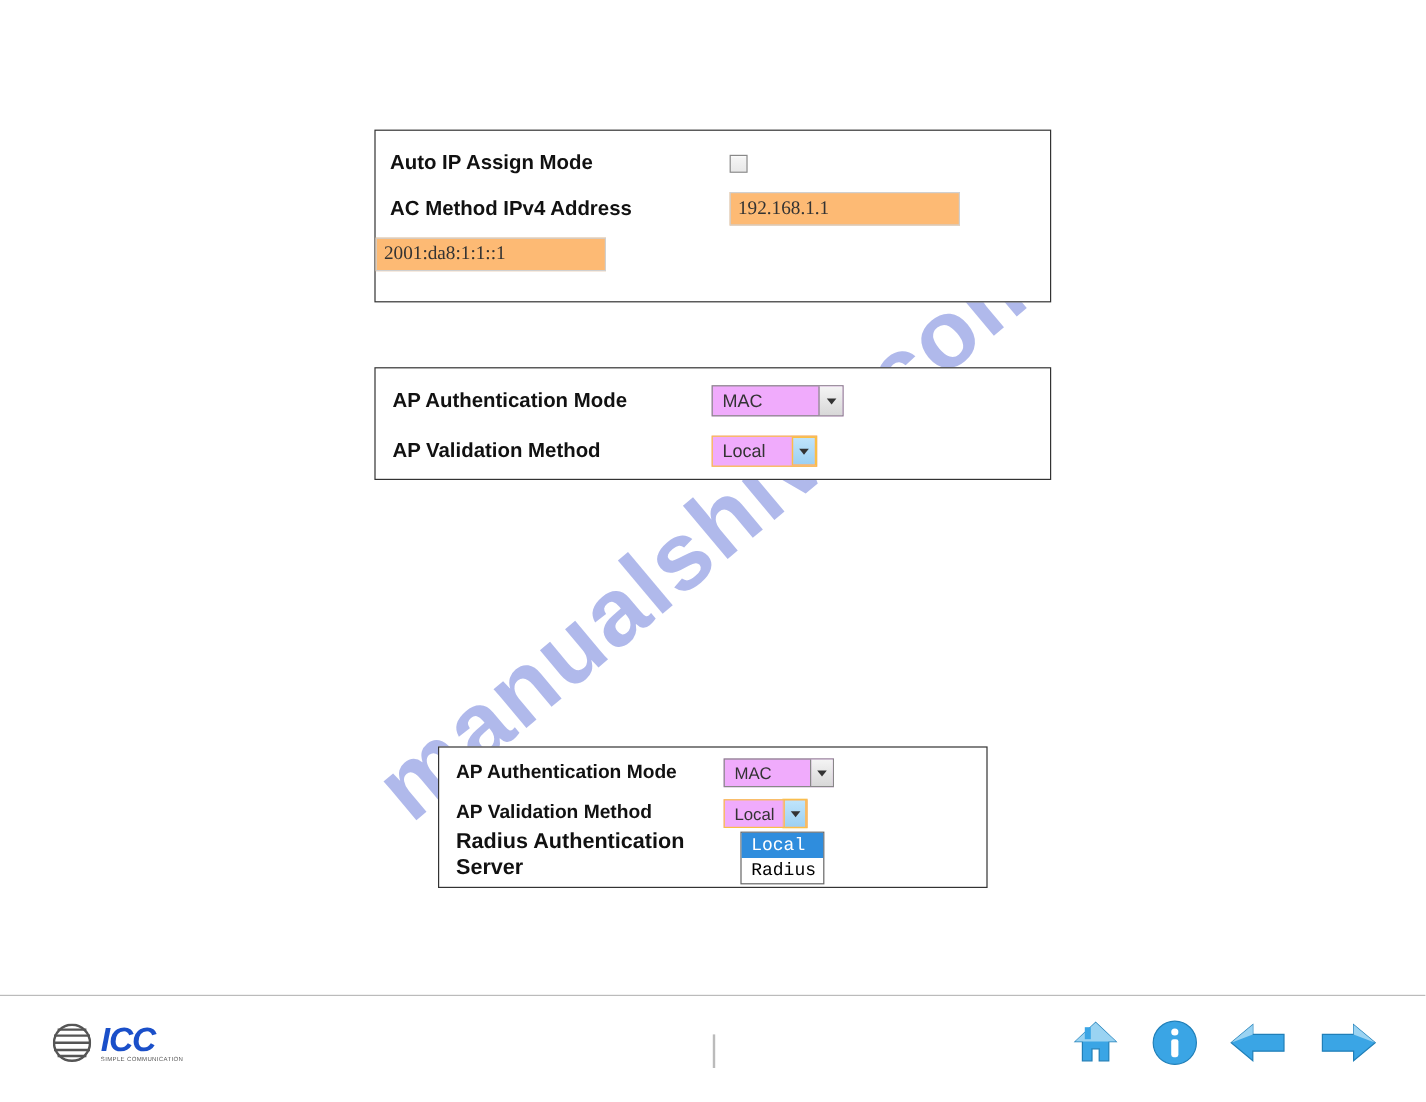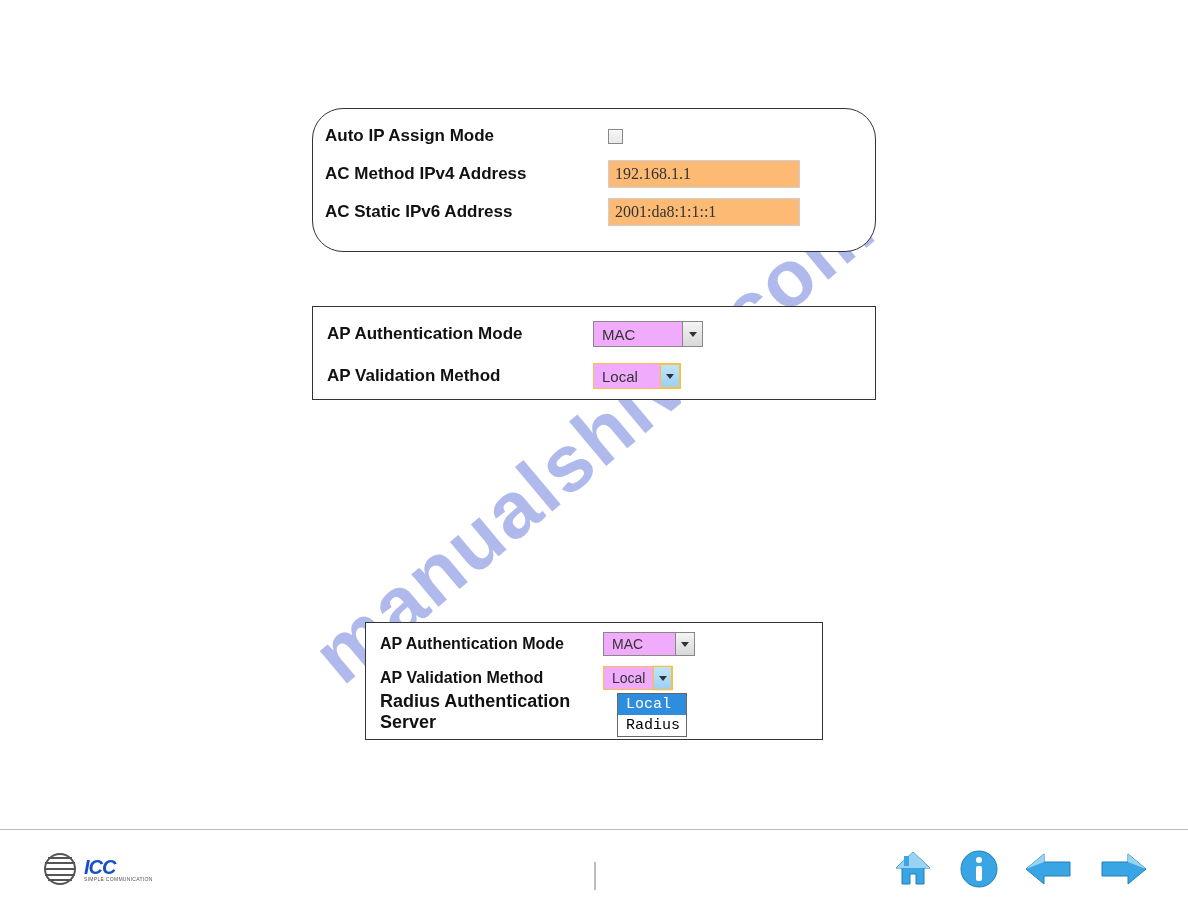--- a/index.html
+++ b/index.html
@@ -132,33 +132,32 @@
     background: #bbb;
   }
   .brand { display:flex; align-items:center; gap:8px; }
   .brand-text { display:flex; flex-direction:column; line-height:1; }
 </style>
 </head>
 <body>
 
 <div class="watermark">manualshive.com</div>
 
-<div class="panel" style="left:312px; top:108px; width:564px; height:144px; padding-top:8px;border-radius:31px;">
+<div class="panel" style="left:312px; top:108px; width:564px; height:144px; padding-top:8px;">
   <div class="row">
     <div class="label label-col-a">Auto IP Assign Mode</div>
     <div>
         <div class="checkbox"></div>
       </div>
   </div>
   <div class="row">
     <div class="label label-col-a">AC Method IPv4 Address</div>
     <div><input type="text" class="text-input" value="192.168.1.1" style=""></div>
   </div>
   <div class="row">
-    <div class="label label-col-a">AC Static IPv6 Address</div>
     <div><input type="text" class="text-input" value="2001:da8:1:1::1" style=""></div>
   </div>
 </div>
 
 <div class="panel" style="left:312px; top:306px; width:564px; height:94px; padding-top:6px;">
   <div class="row" style="height:42px;">
     <div class="label label-col-b">AP Authentication Mode</div>
     <div class="select-box" style="width:110px;">
       <div class="select-val" style="width:88px;">MAC</div>
       <div class="select-btn">
@@ -207,21 +206,21 @@
 
 <div class="footer-bar">
   <div class="page-sep"></div>
   <div class="footer-inner">
     <div class="brand">
       <svg width="32" height="32" viewBox="0 0 32 32">
         <circle cx="16" cy="16" r="15" fill="none" stroke="#555" stroke-width="2"></circle>
         <path d="M1 16 h30 M1 10 h30 M1 22 h30 M4 5 h24 M4 27 h24" stroke="#555" stroke-width="2"></path>
       </svg>
       <div class="brand-text">
-        <span style="font-weight:900; font-size:20px; font-style:italic; color:#1a4fc9; letter-spacing:-1px;">ICC</span>
+        <span style="font-weight:900; font-size:28px; font-style:italic; color:#1a4fc9; letter-spacing:-1px;">ICC</span>
         <span style="font-size:5px; color:#555; letter-spacing:0.3px;">SIMPLE COMMUNICATION</span>
       </div>
     </div>
     <div class="nav-icons">
       <span class="nav-icon">
         <svg width="42" height="42" viewBox="0 0 42 42">
           <path d="M21 4 L4 20 L10 20 L10 36 L18 36 L18 26 L24 26 L24 36 L32 36 L32 20 L38 20 Z" fill="#3aa5e5" stroke="#207fb8" stroke-width="1"></path>
           <path d="M21 4 L4 20 L38 20 Z" fill="#9ad3f2"></path>
           <rect x="12" y="8" width="5" height="10" fill="#3aa5e5"></rect>
         </svg>

